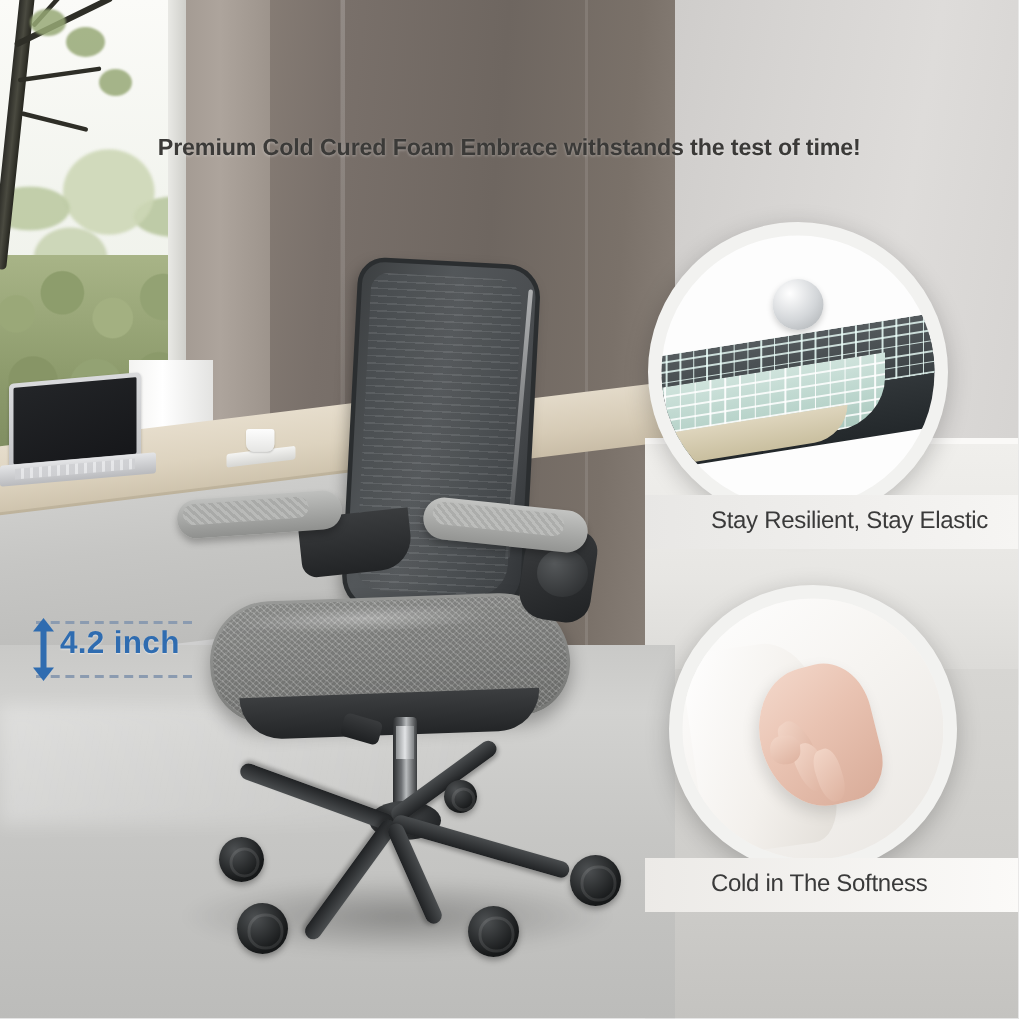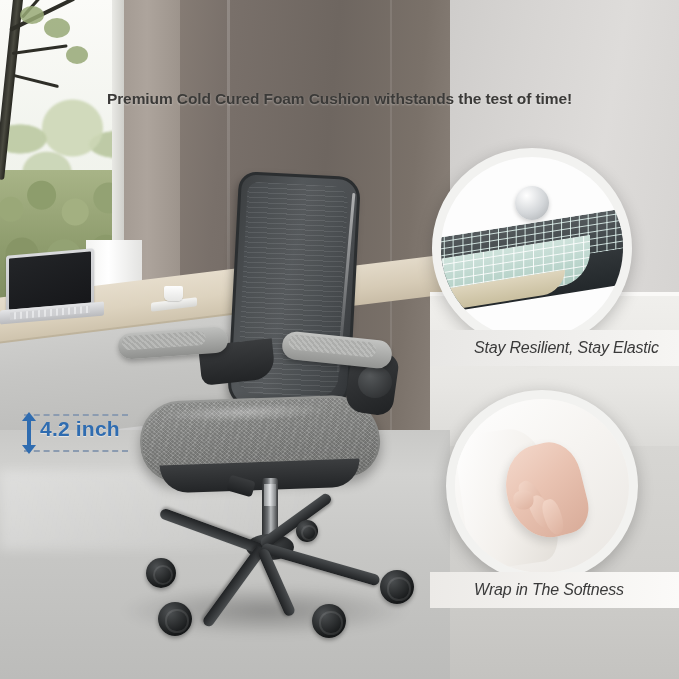--- a/index.html
+++ b/index.html
@@ -238,21 +238,21 @@
   .finger{position:absolute;background:linear-gradient(150deg,#f3d7c9,#ddb19e);border-radius:40% 40% 46% 46%;}
   .f1{left:20%;top:34%;width:22%;height:34%;transform:rotate(-22deg);}
   .f2{left:26%;top:52%;width:24%;height:36%;transform:rotate(-12deg);}
   .f3{left:40%;top:60%;width:22%;height:38%;transform:rotate(-4deg);}
   .thumb{left:6%;top:44%;width:26%;height:20%;transform:rotate(10deg);}
 
   
   .cap-panel{position:absolute;left:430px;width:249px;background:linear-gradient(90deg,#e8e7e5,#f6f5f3);}
   .cap-1{top:330px;height:36px;}
   .cap-2{top:572px;height:36px;background:linear-gradient(90deg,#eceae7,#fbfaf8);}
-  .caption{position:absolute;font-size:16px;color:#3a3a3a;letter-spacing:-.2px;white-space:nowrap;font-style:italic;}
+  .caption{position:absolute;font-size:16px;color:#3a3a3a;letter-spacing:-.2px;white-space:nowrap;}
   .cap-t1{left:474px;top:339px;}
   .cap-t2{left:474px;top:581px;}
 </style>
 </head>
 <body>
 
 <div id="scene">
 
   <div class="layer wall-right"></div>
   <div class="layer wall-main"></div>
@@ -341,21 +341,21 @@
 
   <div class="dash dash-top"></div>
   <div class="dash dash-bot"></div>
   <div class="arrow-col">
     <div class="arrow-up"></div>
     <div class="arrow-line"></div>
     <div class="arrow-dn"></div>
   </div>
   <div class="measure-label">4.2 inch</div>
 
-  <div class="subhead">Premium Cold Cured Foam Cushion withstands the test of time!</div>
+  <div class="subhead">Premium Cold Cured Foam Embrace withstands the test of time!</div>
 
   <div class="inset inset-top">
     <div class="foam-ball"></div>
     <div class="foam-block"></div>
     <div class="foam-top-grid"></div>
     <div class="foam-mint"></div>
     <div class="foam-side"></div>
   </div>
   <div class="cap-panel cap-1"></div>
   <div class="caption cap-t1">Stay Resilient, Stay Elastic</div>
@@ -365,15 +365,15 @@
     <div class="foam-dent"></div>
     <div class="foam-fold"></div>
     <div class="hand">
       <div class="finger f1"></div>
       <div class="finger f2"></div>
       <div class="finger f3"></div>
       <div class="finger thumb"></div>
     </div>
   </div>
   <div class="cap-panel cap-2"></div>
-  <div class="caption cap-t2">Wrap in The Softness</div>
+  <div class="caption cap-t2">Cold in The Softness</div>
 
 </div>
 
 </body></html>

